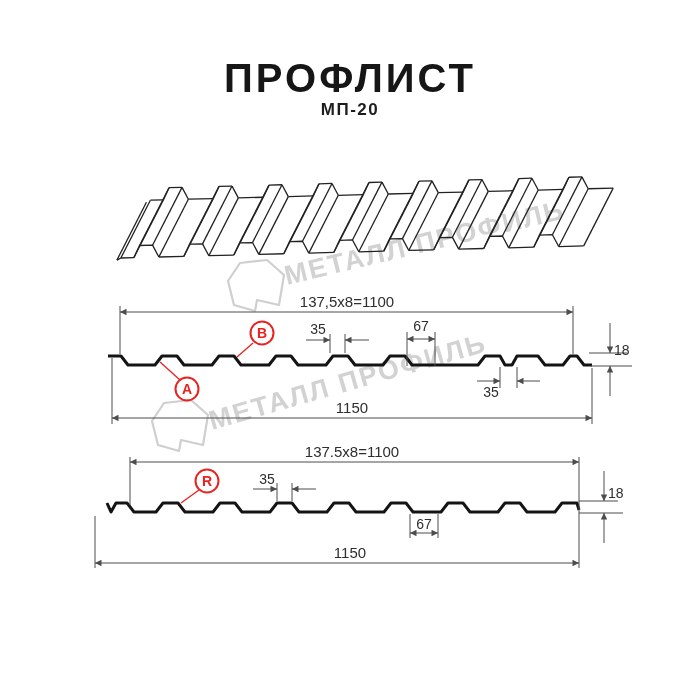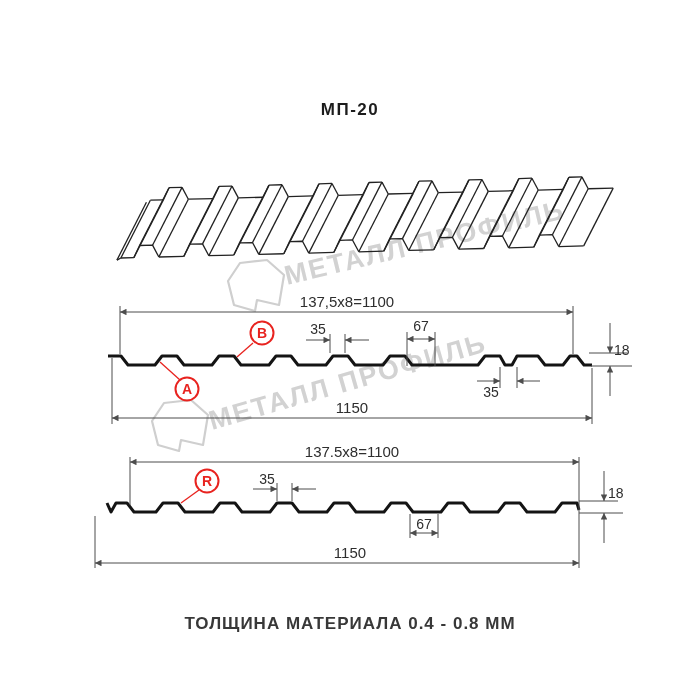--- a/index.html
+++ b/index.html
@@ -22,20 +22,21 @@
   .sheet3d{stroke:#222222;stroke-width:1.3;fill:none;stroke-linejoin:round;}
   .leader{stroke:#e8231f;stroke-width:1.3;}
   .redcirc{stroke:#e8231f;stroke-width:2;fill:none;}
   .wm-logo{stroke:#cfcfcf;stroke-width:2.2;fill:none;stroke-linejoin:round;}
 </style>
 </head>
 <body>
 
 <div class="canvas">
 
+  <div class="title">ПРОФЛИСТ</div>
   <div class="subtitle">МП-20</div>
 
   <svg class="drawing" width="700" height="700" viewBox="0 0 700 700">
     <defs>
       <marker id="mA" viewBox="0 0 10 10" refX="10" refY="5" markerWidth="9" markerHeight="6.5" orient="auto-start-reverse">
         <path d="M0,0 L10,5 L0,10 Z" fill="#4d4d4d"></path>
       </marker>
       <g id="r3d">
         <path d="M0,252 L6,240 L19,240 L25,252" class="sheet3d"></path>
         <line x1="6" y1="240" x2="37" y2="183" class="sheet3d"></line>
@@ -184,14 +185,13 @@
       </g>
 
       <g>
         <line x1="199" y1="490" x2="181" y2="503" class="leader"></line>
         <circle cx="207" cy="481" r="11.5" class="redcirc"></circle>
         <text class="red-letter" x="207" y="486" text-anchor="middle">R</text>
       </g>
     </g>
   </svg>
 
-  <div class="footer">ТОЛЩИНА МАТЕРИАЛА 0.4 - 0.8 ММ</div>
 </div>
 
 </body></html>

